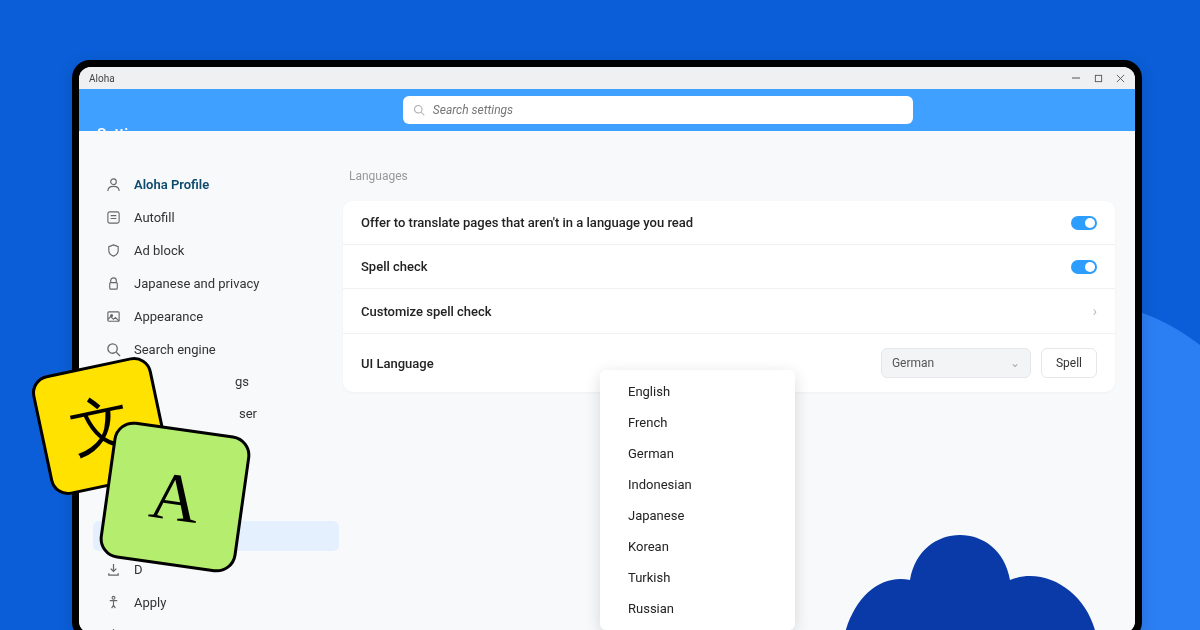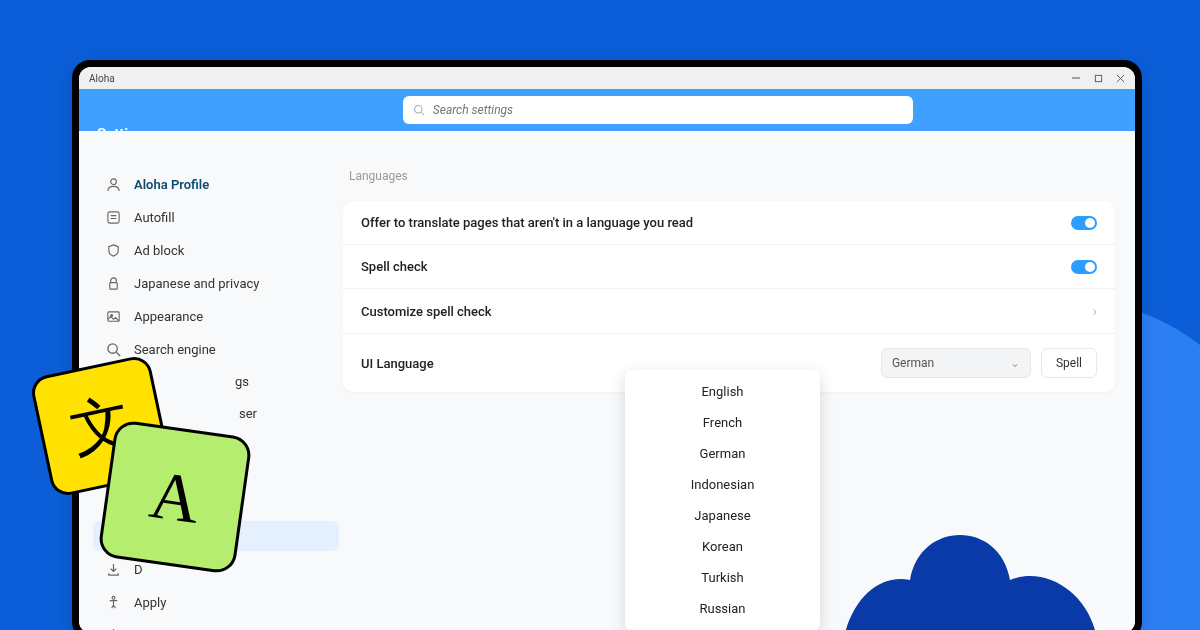--- a/index.html
+++ b/index.html
@@ -39,21 +39,21 @@
     
     .toggle { width: 26px; height: 14px; background: #2d9eff; border-radius: 10px; position: relative; cursor: pointer; }
     .toggle::after { content: ""; position: absolute; width: 10px; height: 10px; background: #fff; border-radius: 50%; top: 2px; right: 2px; }
     
     .chevron-right { color: #bbb; font-size: 14px; }
     
     .row-controls { display: flex; align-items: center; gap: 10px; }
     .select { width: 150px; height: 30px; background: #f3f4f6; border: 1px solid #e6e7ea; border-radius: 6px; display: flex; align-items: center; justify-content: space-between; padding: 0 10px; font-size: 12px; color: #555; cursor: pointer; }
     .apply-btn { height: 30px; padding: 0 14px; background: #fff; border: 1px solid #e6e7ea; border-radius: 6px; font-size: 12px; color: #333; cursor: pointer; }
     
-    .dropdown { position: absolute; left: 625px; top: 370px; width: 195px; background: #fff; border-radius: 6px; box-shadow: 0 4px 16px rgba(0,0,0,0.14); padding: 6px 0; z-index: 20; text-align: center; }
+    .dropdown { position: absolute; left: 600px; top: 370px; width: 195px; background: #fff; border-radius: 6px; box-shadow: 0 4px 16px rgba(0,0,0,0.14); padding: 6px 12px; z-index: 20; }
     .dropdown-item { padding: 8px 16px; font-size: 13px; color: #222; cursor: pointer; }
     
     .sticker-yellow { position: absolute; left: 40px; top: 365px; width: 122px; height: 122px; background: #ffe200; border: 3px solid #000; border-radius: 18px; transform: rotate(-12deg); display: flex; align-items: center; justify-content: center; z-index: 30; }
     .sticker-yellow span { font-size: 60px; font-weight: 400; color: #000; }
     .sticker-green { position: absolute; left: 106px; top: 428px; width: 138px; height: 138px; background: #b5ee6e; border: 3px solid #000; border-radius: 20px; transform: rotate(8deg); display: flex; align-items: center; justify-content: center; z-index: 31; }
     .sticker-green span { font-size: 68px; font-weight: 400; color: #000; font-family: serif; }
     
     .flowerblob { position: absolute; right: 50px; bottom: -110px; z-index: 32; }
   </style>
 </head>

